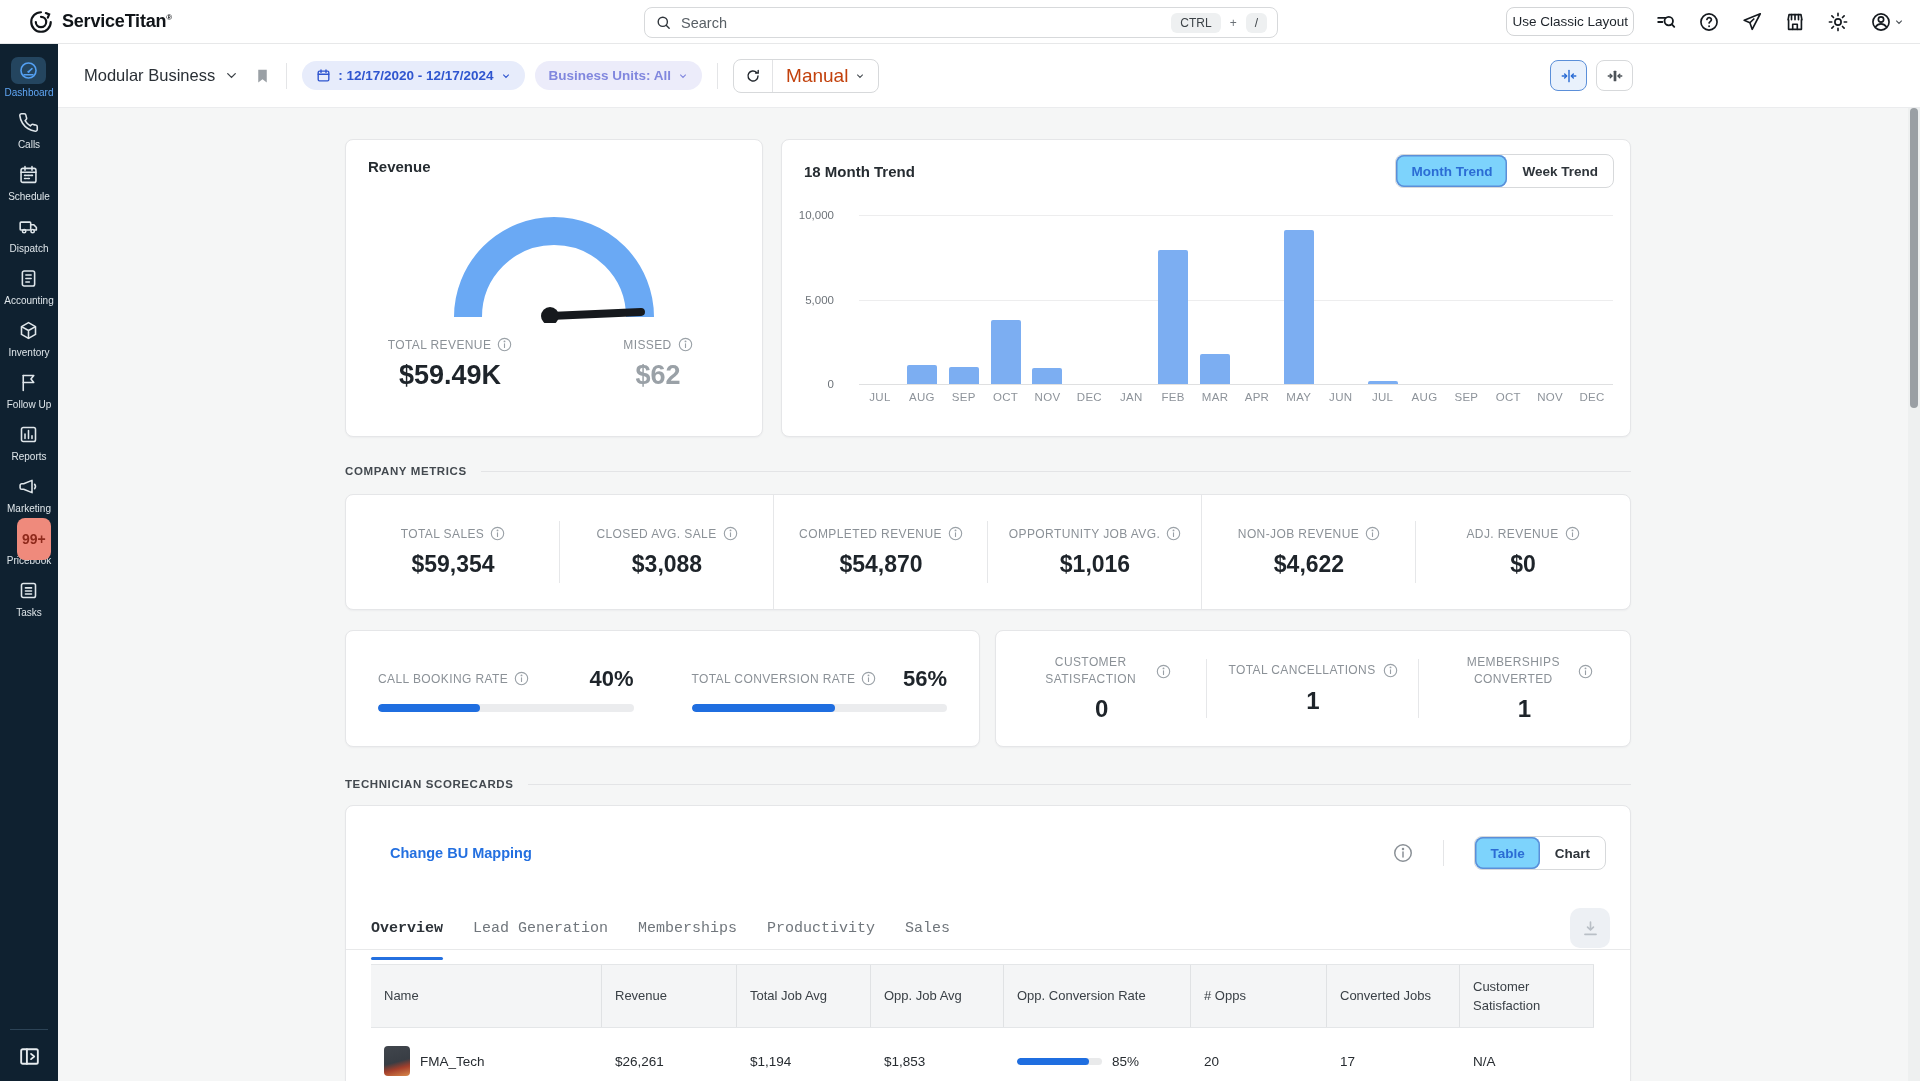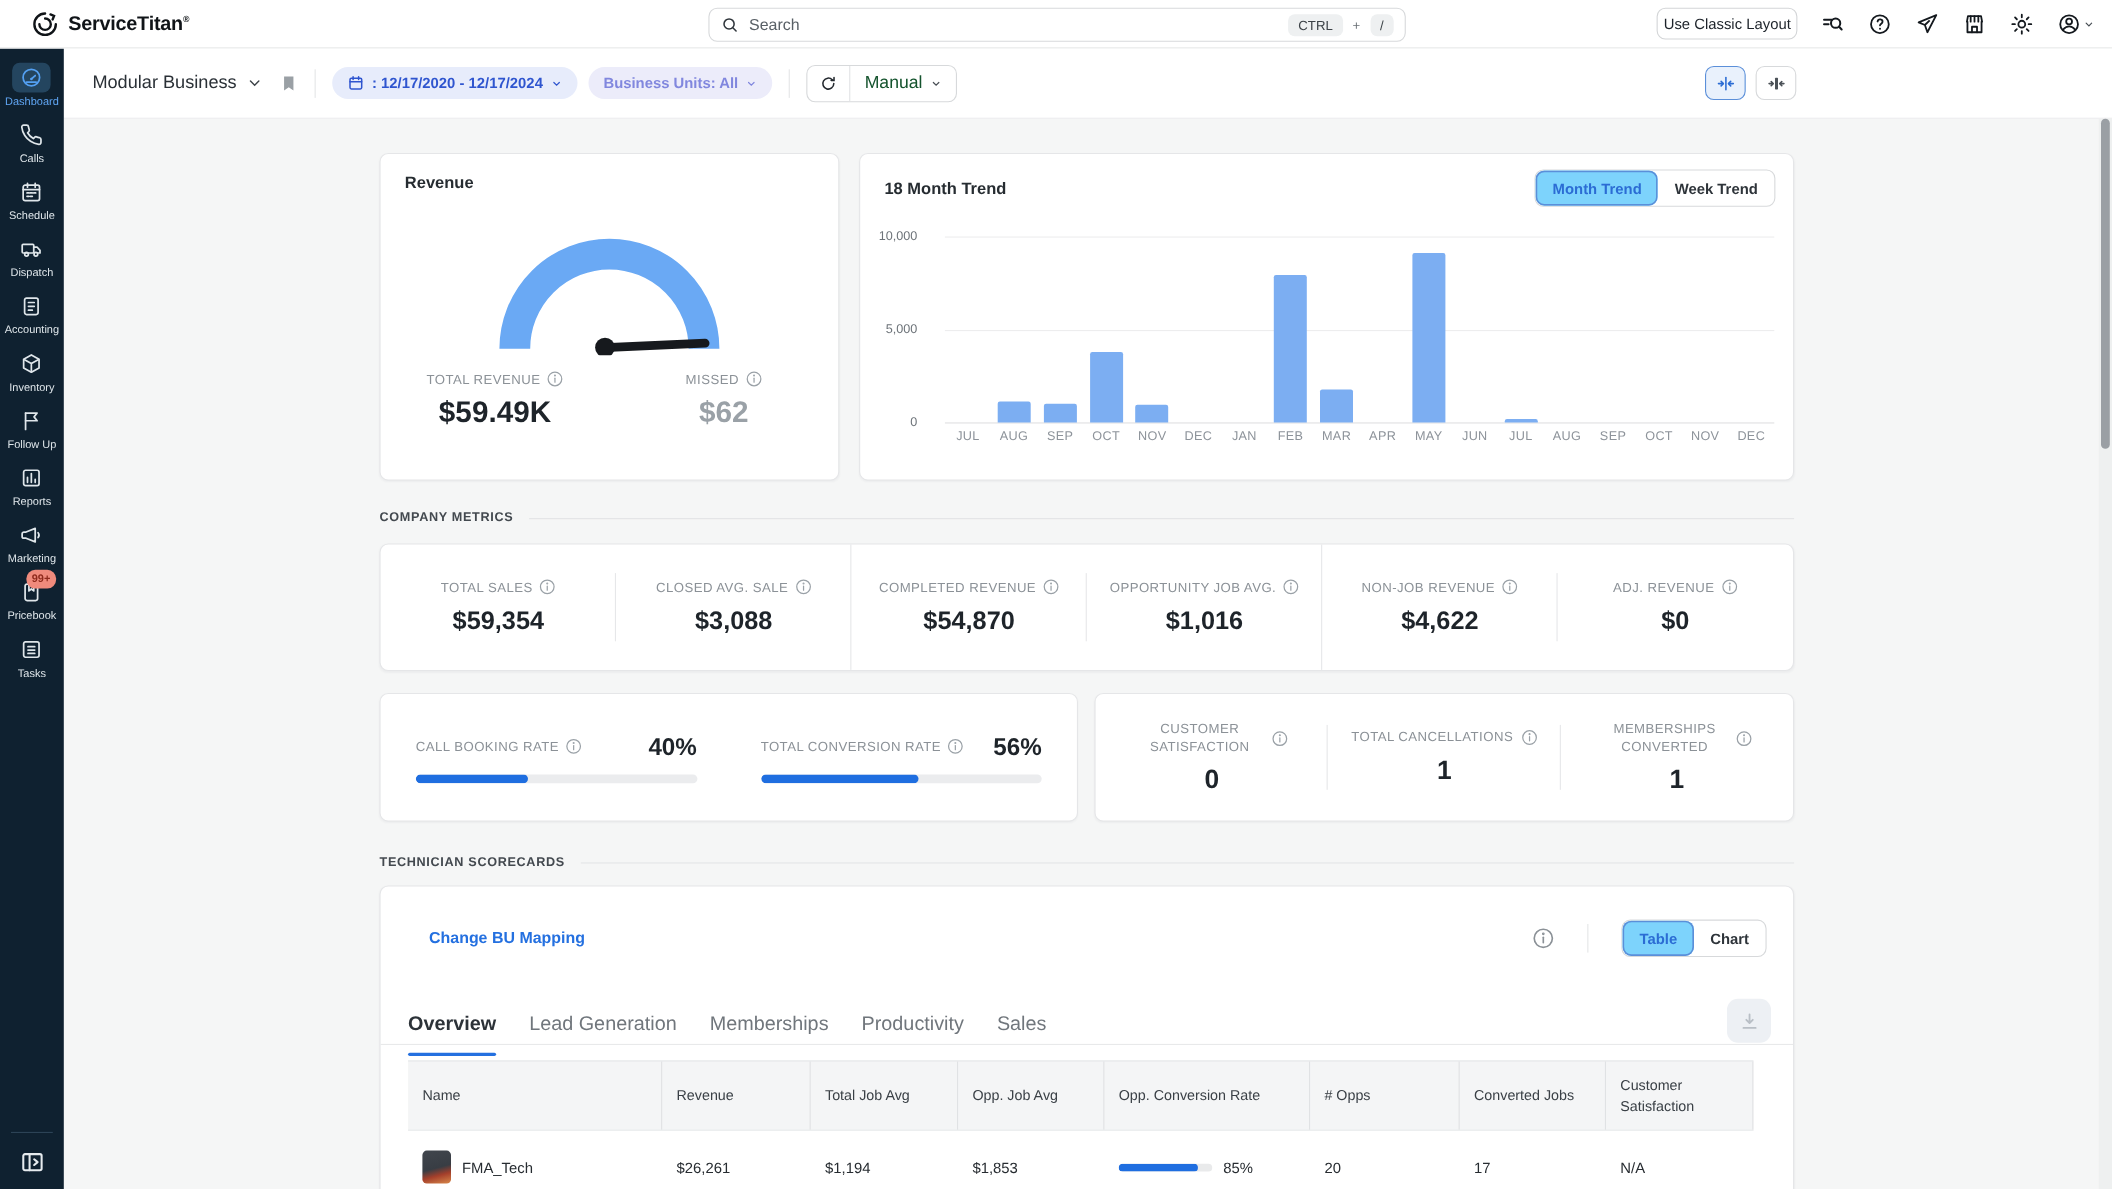--- a/index.html
+++ b/index.html
@@ -36,21 +36,21 @@
   .sidebar { position:absolute; top:44px; left:0; width:58px; bottom:0; background:#0f2130;
              display:flex; flex-direction:column; align-items:center; padding-top:13px; z-index:10; }
   .side-item { position:relative; display:flex; flex-direction:column; align-items:center; gap:3px;
                margin-bottom:11px; width:100%; cursor:pointer; }
   .icon-box { padding:3px 7px; border-radius:7px; color:#dfe6ea; }
   .icon-box svg { width:21px; height:21px; }
   .side-label { font-size:10px; color:#dfe6ea; }
   .side-item.active .icon-box { background:#24455f; color:#54a0f2; }
   .side-item.active .side-label { color:#60a6f4; }
   .side-badge { position:absolute; top:-7px; right:3px; background:#ef8a7c; color:#8f2a1c;
-                font-size:10px; font-weight:bold; padding:3px 5px; border-radius:8px; z-index:2; }
+                font-size:14px; font-weight:bold; padding:13px 5px; border-radius:8px; z-index:2; }
   .sidebar-bottom { margin-top:auto; margin-bottom:12px; width:100%; display:flex;
                     flex-direction:column; align-items:center; }
   .sidebar-divider { width:38px; height:1px; background:#2c4356; margin-bottom:14px; }
   .panel-toggle { width:25px; height:25px; color:#e6ebee; cursor:pointer; }
 
   
   .subheader { position:absolute; top:44px; left:58px; right:0; height:64px; background:#fff;
                border-bottom:1px solid #ebecee; display:flex; align-items:center; padding-left:26px; z-index:5; }
   .dash-name { font-size:16.5px; color:#2a3036; cursor:pointer; display:flex; align-items:center; gap:10px; }
   .dash-name .chev { width:13px; height:13px; color:#3c4247; }
@@ -60,21 +60,21 @@
           font-size:13.5px; font-weight:bold; cursor:pointer; white-space:nowrap; }
   .pill .p-icon { width:15px; height:15px; }
   .pill .chev { width:10px; height:10px; }
   .pill-date { background:#e7ecfb; color:#2f55cf; }
   .pill-bu { background:#ececfa; color:#8187de; margin-left:10px; }
   .manual-group { display:flex; align-items:center; border:1px solid #d7d9db; border-radius:8px;
                   height:34px; background:#fff; overflow:hidden; }
   .refresh-seg { padding:0 11px; height:100%; display:flex; align-items:center;
                  border-right:1px solid #e2e3e5; color:#23282e; cursor:pointer; }
   .refresh-seg svg { width:16px; height:16px; }
-  .manual-seg { padding:0 13px; font-size:16px; color:#14532d; display:flex; gap:7px;
+  .manual-seg { padding:0 13px; font-size:19px; color:#c2410c; display:flex; gap:7px;
                 align-items:center; cursor:pointer; }
   .manual-seg .chev { width:10px; height:10px; color:#4a5056; }
   .density-group { margin-left:auto; margin-right:287px; display:flex; gap:9px; }
   .density-btn { width:37px; height:31px; border:1px solid #d7d9db; border-radius:8px; background:#fff;
                  display:flex; align-items:center; justify-content:center; color:#4b5157; cursor:pointer; }
   .density-btn svg { width:18px; height:18px; }
   .density-btn.active { border-color:#5b8fd9; background:#e9f1fc; color:#2b6cd4; }
 
   
   .content { position:absolute; top:108px; left:58px; right:0; bottom:0; background:#f5f6f6; }
@@ -159,21 +159,21 @@
   .sc-controls { display:flex; align-items:center; padding:30px 24px 0 25px; }
   .division-select { width:275px; height:34px; border:1px solid #d3d5d7; border-radius:8px;
                      display:flex; align-items:center; padding:0 13px; font-size:14.5px;
                      color:#22272d; cursor:pointer; background:#fff; }
   .division-select .chev { margin-left:auto; width:11px; height:11px; color:#5a6066; }
   .bu-link { margin-left:19px; color:#2470e0; font-size:14.5px; font-weight:bold; cursor:pointer; }
   .sc-right { margin-left:auto; display:flex; align-items:center; gap:15px; }
   .sc-info { width:20px; height:20px; color:#8b9197; cursor:pointer; }
   .tabs-row { position:relative; margin-top:42px; padding:6px 25px 0 25px; border-bottom:1px solid #e8e9ea;
               display:flex; gap:30px; height:38px; }
-  .tab { font-size:18px; color:#70767c; position:relative; cursor:pointer; padding-top:2px; }
+  .tab { font-size:15px; color:#70767c; position:relative; cursor:pointer; padding-top:2px;font-family:Liberation Mono, monospace; }
   .tab.active { color:#2c3238; font-weight:bold; }
   .tab.active::after { content:''; position:absolute; left:0; right:0; bottom:-11px; height:3px;
                        background:#2470e0; border-radius:2px; }
   .download-btn { position:absolute; right:20px; top:-4px; width:40px; height:40px; border-radius:10px;
                   background:#edf0f4; color:#b9bfc6; display:flex; align-items:center;
                   justify-content:center; cursor:default; }
   .download-btn svg { width:19px; height:19px; }
   .table-wrap { margin:14px 0 0 25px; width:1223px; }
   .t-head { display:flex; background:#f4f5f6; border-top:1px solid #e4e6e8; border-bottom:1px solid #e4e6e8;
             height:64px; }

